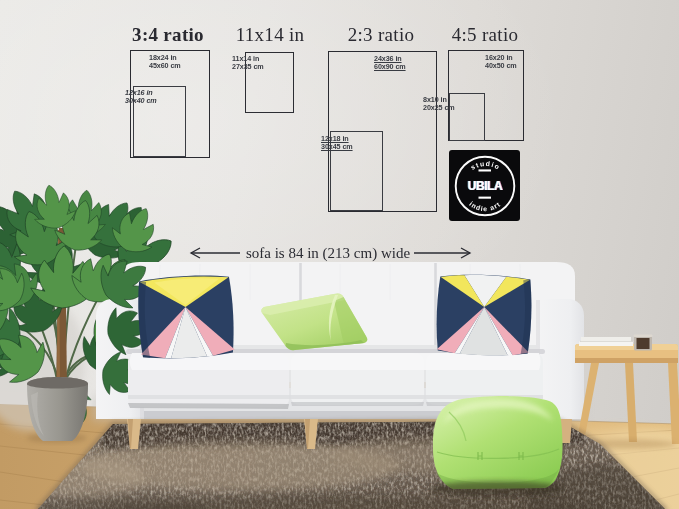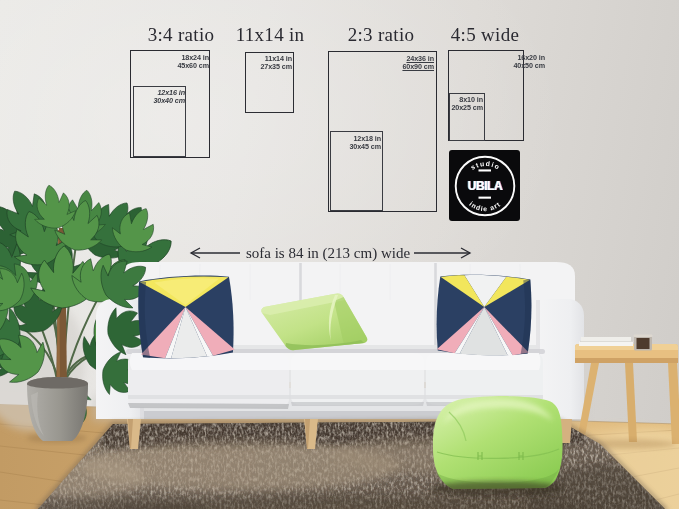--- a/index.html
+++ b/index.html
@@ -1,29 +1,29 @@
 <!DOCTYPE html>
 <html><head>
 <meta charset="utf-8">
 <style>
 html,body{margin:0;padding:0;}
 .stage{position:relative;width:679px;height:509px;overflow:hidden;
   background:linear-gradient(100deg,#eae9e6 0%,#e5e3e0 35%,#dedbd7 62%,#d5d2ce 85%,#cfccc8 100%);
   font-family:"Liberation Sans",sans-serif;}
 .title{position:absolute;font-family:"Liberation Serif",serif;font-size:19px;color:#2a2a31;white-space:nowrap;transform:translateX(-50%);letter-spacing:.3px;}
 .frame{position:absolute;box-sizing:border-box;}
-.lbl{position:absolute;font-size:7.2px;font-weight:bold;color:#383b42;text-align:right;line-height:8.3px;letter-spacing:-.1px;}
+.lbl{position:absolute;font-size:7.2px;font-weight:bold;color:#383b42;text-align:left;line-height:8.3px;letter-spacing:-.1px;}
 </style>
 </head>
 <body>
 <div class="stage">
 
 <div style="position:absolute;left:0;top:0;width:679px;height:420px;background:radial-gradient(ellipse 560px 360px at 180px 120px,rgba(255,255,255,.25),rgba(255,255,255,0) 70%);"></div>
 
-<div class="title" style="left:181px;top:24px;">3:4 ratio</div>
+<div class="title" style="left:168px;top:24px;font-weight:bold;">3:4 ratio</div>
 
 <div class="frame" style="left:130px;top:50px;width:80px;height:108px;border:1.4px solid #2a2b31;"></div>
 
 <div class="lbl" style="left:149px;top:53.5px;width:60px;">18x24 in<br>45x60 cm</div>
 
 <div class="frame" style="left:132.5px;top:85.5px;width:53.5px;height:71px;border:1px solid #3a3c42;"></div>
 
 <div class="lbl" style="left:125px;top:89px;width:60px;font-style:italic;">12x16 in<br>30x40 cm</div>
 
 <div class="title" style="left:270px;top:24px;">11x14 in</div>
@@ -33,23 +33,23 @@
 <div class="lbl" style="left:232px;top:55px;width:60px;">11x14 in<br>27x35 cm</div>
 
 <div class="title" style="left:381px;top:24px;">2:3 ratio</div>
 
 <div class="frame" style="left:328px;top:51px;width:108.5px;height:160.5px;border:1.4px solid #2a2b31;"></div>
 
 <div class="lbl" style="left:374px;top:54.5px;width:60px;text-decoration:underline;">24x36 in<br>60x90 cm</div>
 
 <div class="frame" style="left:329.5px;top:131px;width:53.5px;height:80px;border:1px solid #3a3c42;"></div>
 
-<div class="lbl" style="left:321px;top:134.5px;width:60px;">12x18 in<br>30x45 cm</div>
-
-<div class="title" style="left:485px;top:24px;">4:5 wide</div>
+<div class="lbl" style="left:321px;top:134.5px;width:60px;text-decoration:underline;">12x18 in<br>30x45 cm</div>
+
+<div class="title" style="left:485px;top:24px;">4:5 ratio</div>
 
 <div class="frame" style="left:448px;top:50px;width:76px;height:91px;border:1.4px solid #2a2b31;"></div>
 
 <div class="lbl" style="left:485px;top:53.5px;width:60px;">16x20 in<br>40x50 cm</div>
 
 <div class="frame" style="left:448.5px;top:93px;width:36.5px;height:47.5px;border:1px solid #3a3c42;"></div>
 
 <div class="lbl" style="left:423px;top:96px;width:60px;">8x10 in<br>20x25 cm</div>
 
 <div style="position:absolute;left:449px;top:149.5px;width:71px;height:71.5px;background:#0a0a0c;border-radius:3px;">

